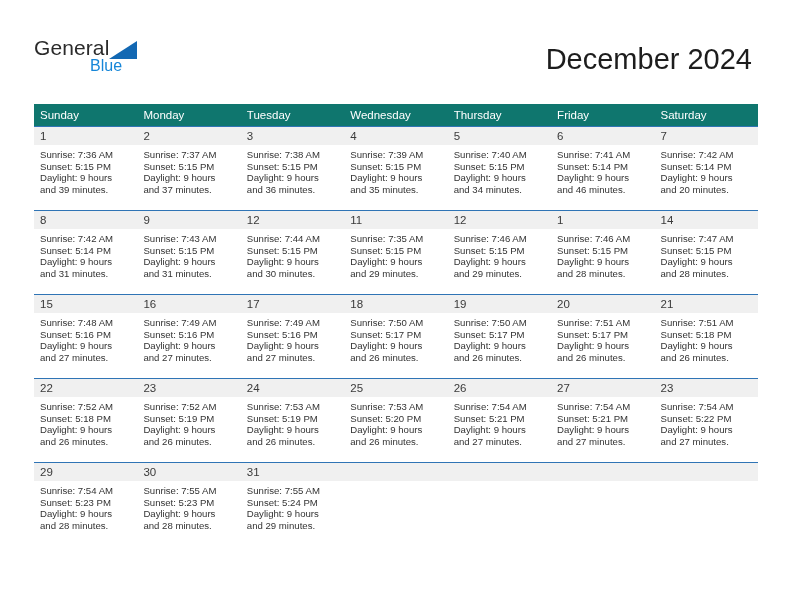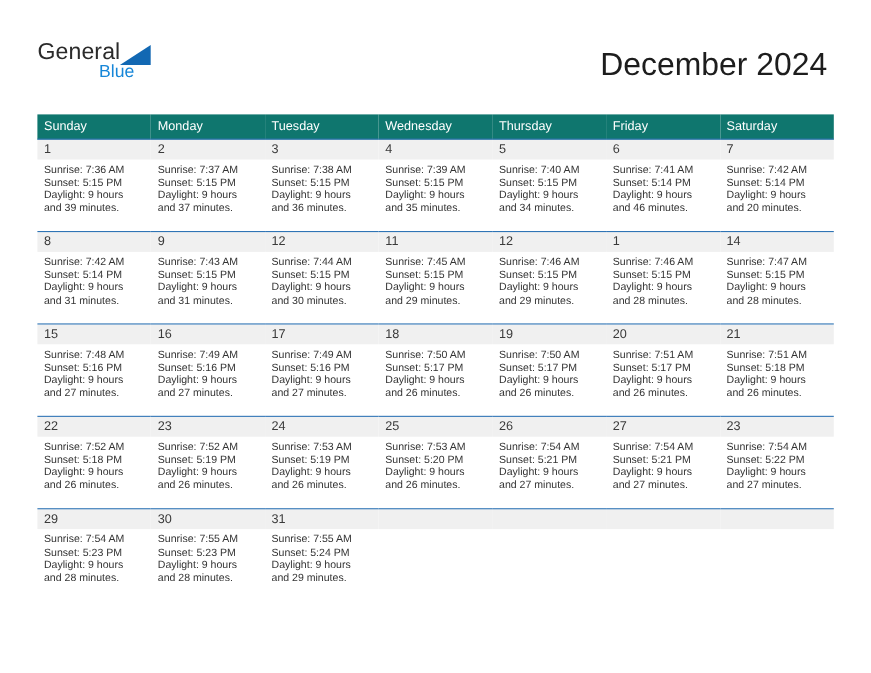--- a/index.html
+++ b/index.html
@@ -282,21 +282,21 @@
                 <div>Sunset: 5:15 PM</div>
                 <div>Daylight: 9 hours</div>
                 <div>and 30 minutes.</div>
               </div>
             </div>
           </td>
           <td>
             <div class="daycell">
               <div class="daynum">11</div>
               <div class="details">
-                <div>Sunrise: 7:45 AM</div>
+                <div>Sunrise: 7:35 AM</div>
                 <div>Sunset: 5:15 PM</div>
                 <div>Daylight: 9 hours</div>
                 <div>and 29 minutes.</div>
               </div>
             </div>
           </td>
           <td>
             <div class="daycell">
               <div class="daynum">12</div>
               <div class="details">

